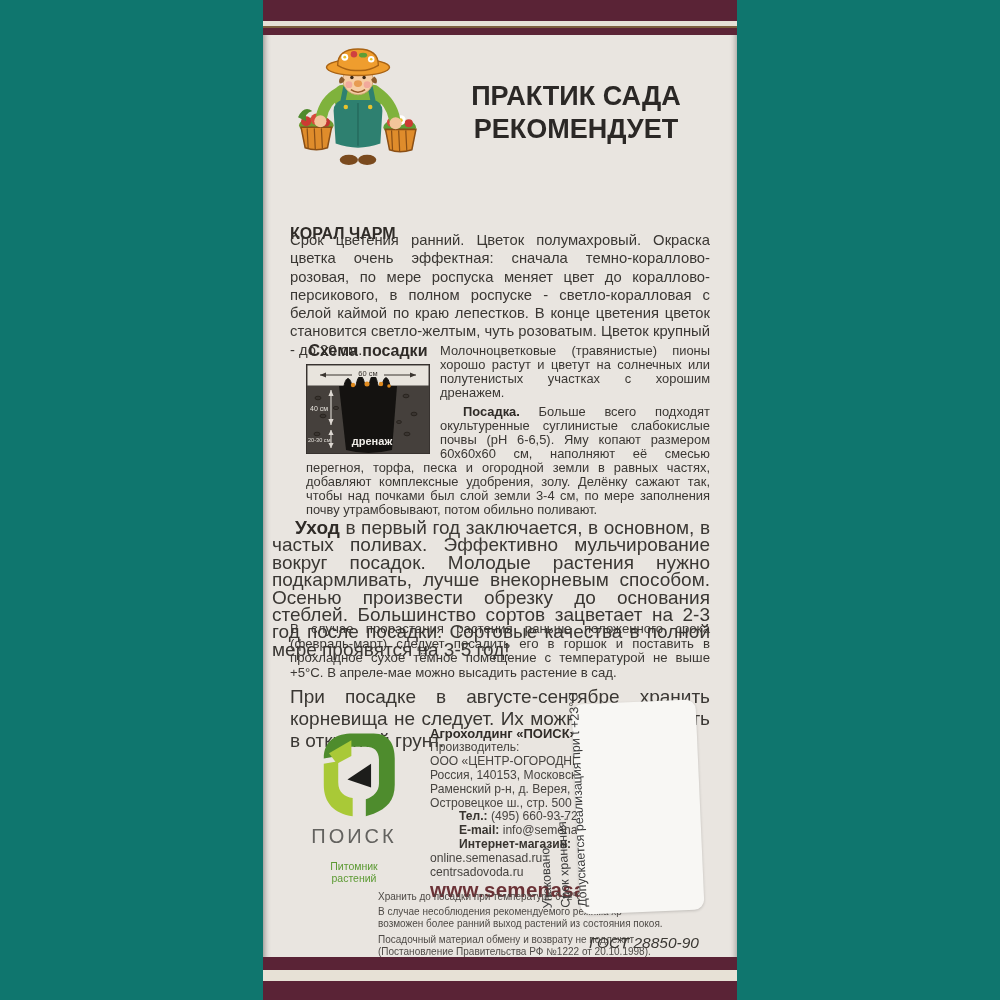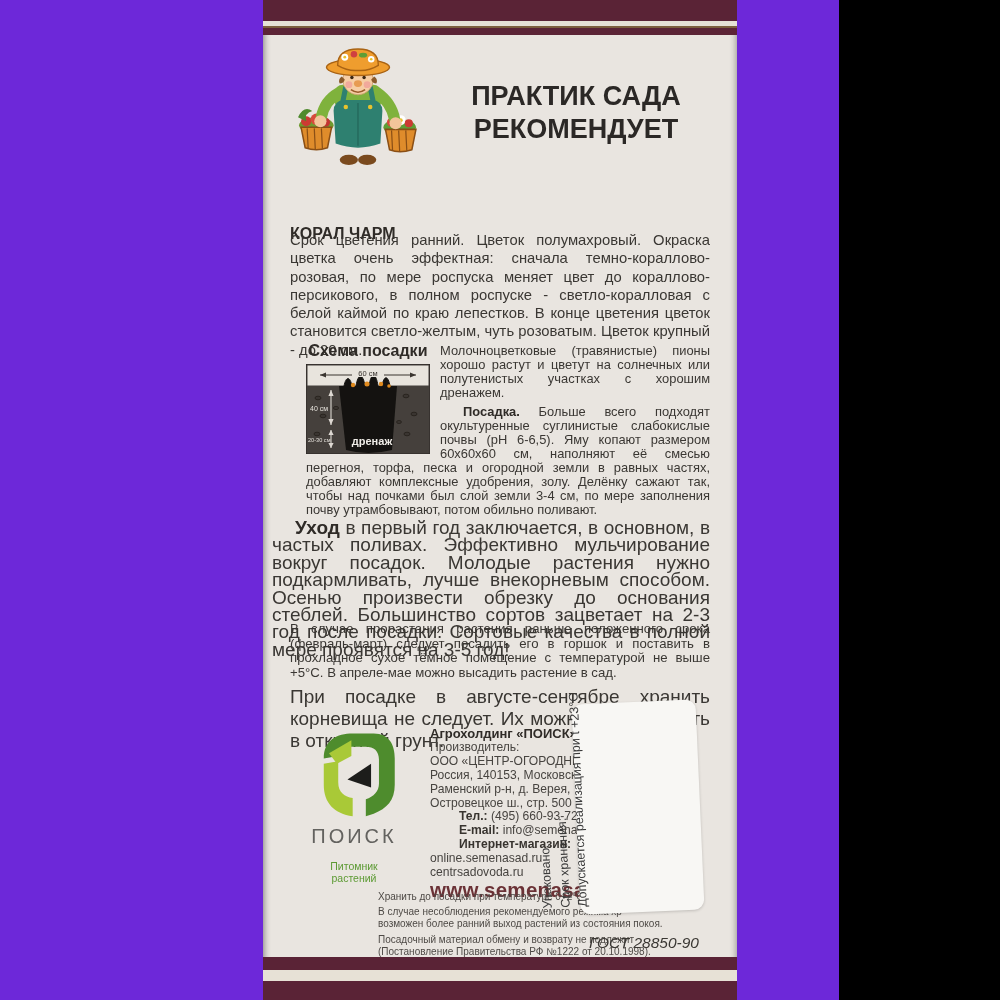--- a/index.html
+++ b/index.html
@@ -1,16 +1,16 @@
 <!DOCTYPE html>
 <html><head>
 <meta charset="utf-8">
 <style>
   html,body{margin:0;padding:0;background:#000;}
-  .stage{position:relative;width:839px;height:1000px;background:#6d28d9;overflow:hidden;
+  .stage{position:relative;width:1000px;height:1000px;background:#0f766e;overflow:hidden;
          font-family:"Liberation Sans","DejaVu Sans",sans-serif;}
   .package{position:absolute;left:263px;top:0;width:474px;height:1000px;background:#e9e5e0;
            box-shadow:inset 4px 0 6px -3px rgba(0,0,0,.45), inset -4px 0 6px -3px rgba(0,0,0,.35);}
   .band-top{position:absolute;top:0;left:0;right:0;height:35px;
             background:linear-gradient(#5a2336 0 21px,#e7e1d6 21px 26px,#7d5f3e 26px 28px,#5c2436 28px 35px);}
   .band-bottom{position:absolute;bottom:0;left:0;right:0;height:43px;
             background:linear-gradient(#5a2336 0 13px,#e7e1d6 13px 24px,#5a2336 24px 43px);}
   .abs{position:absolute;}
   .title{left:160px;right:8px;top:80px;text-align:center;font-weight:bold;font-size:27px;
          line-height:33px;color:#2b2826;}

